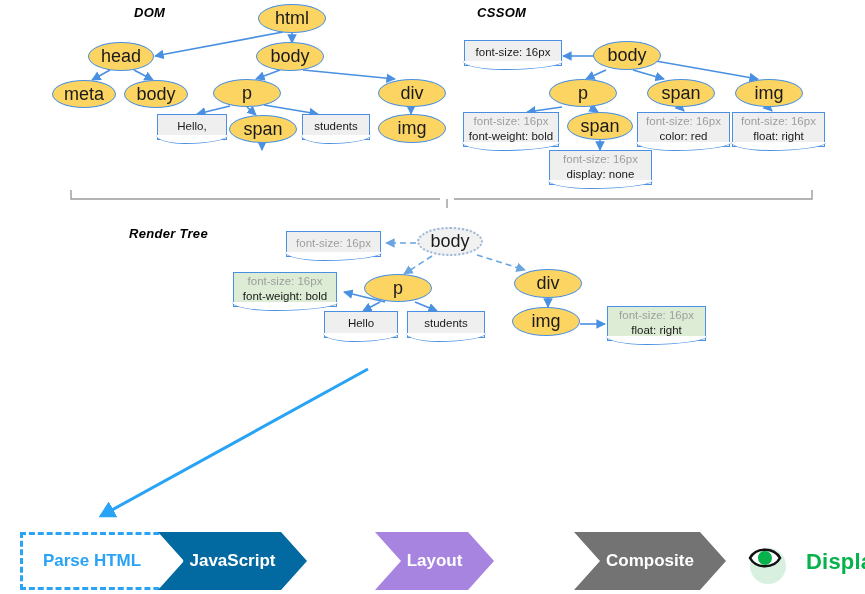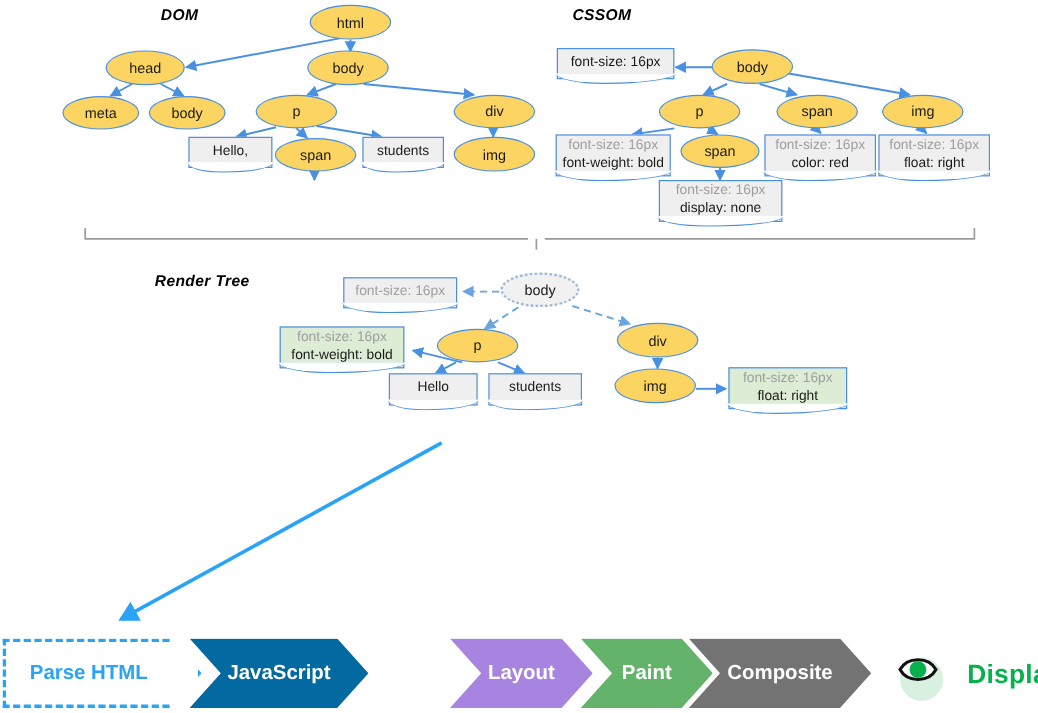--- a/index.html
+++ b/index.html
@@ -18,21 +18,21 @@
     font-style:italic;font-weight:bold;
     font-size:13px;color:#000000;
     letter-spacing:.3px;
     white-space:nowrap;
   }
 
   
   .node{
     position:absolute;
     display:flex;align-items:center;justify-content:center;
-    font-size:12px;color:#1a1a1a;
+    font-size:18px;color:#1a1a1a;
     box-sizing:border-box;
     white-space:nowrap;
   }
   .ellipse{
     background:#fcd462;
     border:1.6px solid #4a90e2;
     border-radius:50%;
   }
   .ellipse.ghost{
     background:#f1f1f1;
@@ -219,31 +219,28 @@
   <div class="node box" style="left:324px;top:311px;width:74px;height:27px;">Hello</div>
   <div class="node box" style="left:407px;top:311px;width:78px;height:27px;">students</div>
   <div class="node ellipse" style="left:514px;top:269px;width:68px;height:29px;">div</div>
   <div class="node ellipse" style="left:512px;top:307px;width:68px;height:29px;">img</div>
   <div class="node box green" style="left:607px;top:306px;width:99px;height:35px;">
     <div class="muted">font-size: 16px</div>
     <div class="strong">float: right</div>
   </div>
 
   <div id="pipeline">
-    <div class="chev parse" style="left:2px;width:166px;">
+    <div class="chev parse" style="left:20px;width:166px;">
       <span>Parse HTML</span>
     </div>
     <div class="chev fill" style="left:158px;width:149px;background:#0369a1;">
       <span>JavaScript</span>
     </div>
     <div class="chev fill" style="left:375px;width:119px;background:#a684e0;">
       <span>Layout</span>
-    </div>
-    <div class="chev fill" style="left:484px;width:110px;background:#63b46a;">
-      <span>Paint</span>
     </div>
     <div class="chev fill" style="left:574px;width:152px;background:#737373;">
       <span>Composite</span>
     </div>
   </div>
 
   <div id="display-group">
     <div class="eye-wrap">
       <div class="eye-bg"></div>
       <svg class="eye-svg" width="48" height="48" viewBox="0 0 48 48">

